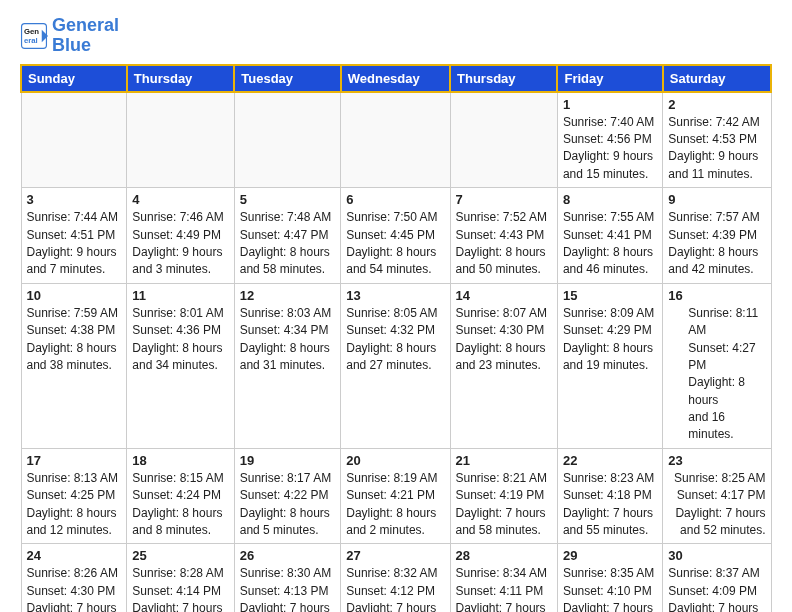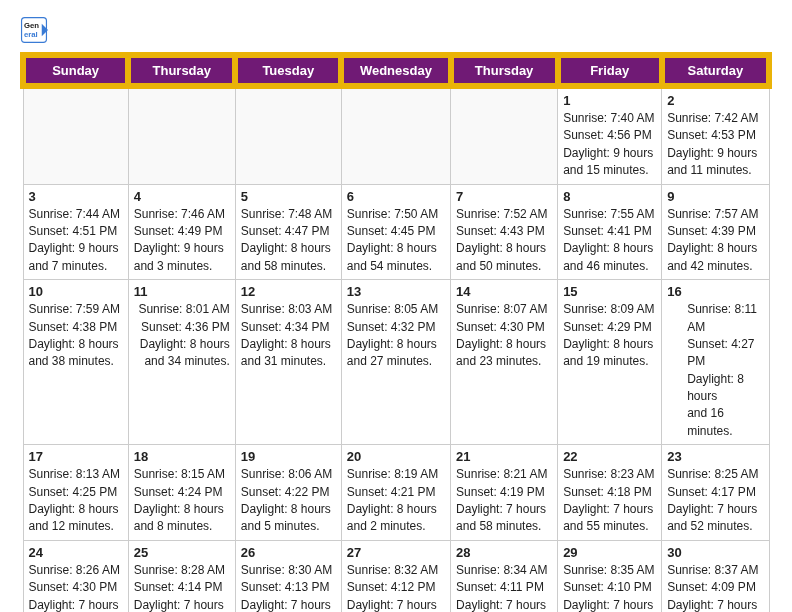--- a/index.html
+++ b/index.html
@@ -52,27 +52,27 @@
       font-size: 15px;
       color: #444;
       text-align: right;
     }
     .calendar {
       width: 100%;
       border-collapse: collapse;
       border: 1px solid #ccc;
     }
     .calendar th {
-      background: #701a75;
+      background: #1d4ed8;
       color: #fff;
       font-size: 13px;
       font-weight: bold;
       padding: 5px 6px;
-      text-align: center;
-      border: 6px solid #eab308;
+      text-align: left;
+      border: 2px solid #eab308;
     }
     .calendar td {
       vertical-align: top;
       border: 1px solid #ccc;
       padding: 4px 5px;
       width: 113px;
       min-height: 80px;
       font-size: 10.5px;
       color: #222;
       background: #fff;
@@ -97,20 +97,24 @@
 
 <div class="page">
   <div class="header">
     <div class="logo">
       <svg class="logo-icon" viewBox="0 0 36 36">
         <rect x="2" y="2" width="32" height="32" rx="4" fill="#fff" stroke="#3a7bd5" stroke-width="1.5"></rect>
         <text x="5" y="16" font-size="10" font-weight="bold" fill="#1a1a1a" font-family="Arial">Gen</text>
         <text x="5" y="27" font-size="10" font-weight="bold" fill="#3a7bd5" font-family="Arial">eral</text>
         <polygon points="28,10 36,18 28,26" fill="#3a7bd5"></polygon>
       </svg>
+      <div class="logo-text">
+        <div><span>General</span></div>
+        <div><span style="color:#3a7bd5">Blue</span></div>
+      </div>
     </div>
     <div class="title-block">
       <div class="month-title"></div>
       <div class="location"></div>
     </div>
   </div>
 
   <table class="calendar">
     <thead>
       <tr>
@@ -199,21 +203,21 @@
         <tr>
           <td>
             <span class="day-num">10</span>
             <div class="day-info" style="white-space: pre-line;">Sunrise: 7:59 AM
 Sunset: 4:38 PM
 Daylight: 8 hours
 and 38 minutes.</div>
           </td>
           <td>
             <span class="day-num">11</span>
-            <div class="day-info" style="white-space: pre-line; text-align: right;">Sunrise: 8:01 AM
+            <div class="day-info" style="white-space: pre-line;">Sunrise: 8:01 AM
 Sunset: 4:36 PM
 Daylight: 8 hours
 and 34 minutes.</div>
           </td>
           <td>
             <span class="day-num">12</span>
             <div class="day-info" style="white-space: pre-line;">Sunrise: 8:03 AM
 Sunset: 4:34 PM
 Daylight: 8 hours
 and 31 minutes.</div>
@@ -257,21 +261,21 @@
           </td>
           <td>
             <span class="day-num">18</span>
             <div class="day-info" style="white-space: pre-line;">Sunrise: 8:15 AM
 Sunset: 4:24 PM
 Daylight: 8 hours
 and 8 minutes.</div>
           </td>
           <td>
             <span class="day-num">19</span>
-            <div class="day-info" style="white-space: pre-line;">Sunrise: 8:06 AM
+            <div class="day-info" style="white-space: pre-line;">Sunrise: 8:17 AM
 Sunset: 4:22 PM
 Daylight: 8 hours
 and 5 minutes.</div>
           </td>
           <td>
             <span class="day-num">20</span>
             <div class="day-info" style="white-space: pre-line;">Sunrise: 8:19 AM
 Sunset: 4:21 PM
 Daylight: 8 hours
 and 2 minutes.</div>
@@ -285,21 +289,21 @@
           </td>
           <td>
             <span class="day-num">22</span>
             <div class="day-info" style="white-space: pre-line;">Sunrise: 8:23 AM
 Sunset: 4:18 PM
 Daylight: 7 hours
 and 55 minutes.</div>
           </td>
           <td>
             <span class="day-num">23</span>
-            <div class="day-info" style="white-space: pre-line;">Sunrise: 8:25 AM
+            <div class="day-info" style="white-space: pre-line; text-align: right;">Sunrise: 8:25 AM
 Sunset: 4:17 PM
 Daylight: 7 hours
 and 52 minutes.</div>
           </td>
         </tr>
         <tr>
           <td>
             <span class="day-num">24</span>
             <div class="day-info" style="white-space: pre-line;">Sunrise: 8:26 AM
 Sunset: 4:30 PM

